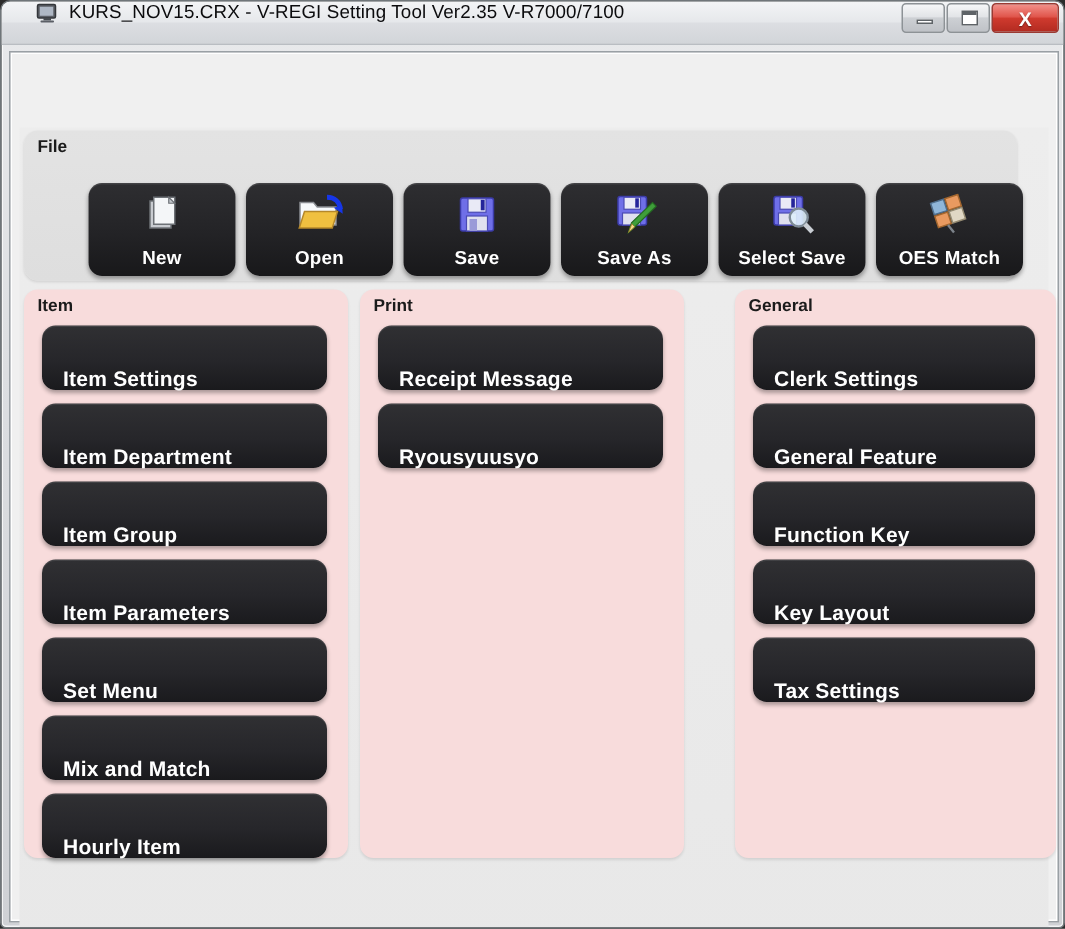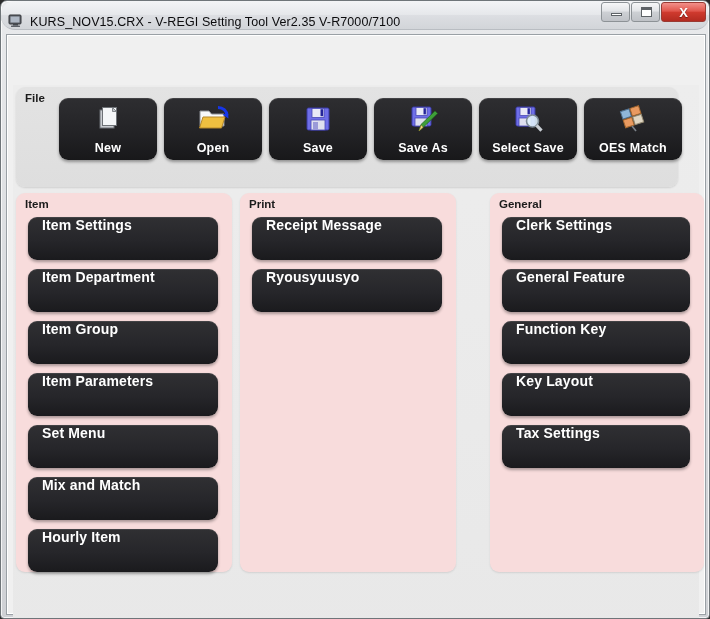--- a/index.html
+++ b/index.html
@@ -17,24 +17,23 @@
     background: linear-gradient(to bottom, #e9eaec 0%, #dcdee1 40%, #cfd1d5 100%);
     border: 1px solid #6f7579;
     border-radius: 7px 7px 4px 4px;
     box-shadow: inset 0 0 0 1px rgba(255,255,255,.75);
     overflow: hidden;
   }
 
   #titlebar {
     position: relative; height: 29px;
     background: linear-gradient(to bottom, #f3f4f6 0%, #e6e8eb 48%, #dcdee2 52%, #d2d5d9 100%);
-    display: flex; align-items: flex-end;
-    padding-left: 7px;
+    display: flex; align-items: flex-start;
+    padding-left: 23px;
     border-bottom: 1px solid #b9bdc2;
-    border-radius: 14px;
   }
   #app-icon {
     width: 16px; height: 16px; position: relative; flex: 0 0 auto; margin-right: 6px;
   }
   #title-text {
     font-size: 12.5px; color: #0b0b0d; white-space: nowrap;
     letter-spacing: .1px;
   }
   #winbtns {
     position: absolute; right: 3px; top: 1px; display: flex; gap: 1px;
@@ -81,21 +80,21 @@
     font-size: 11.5px; color: #1b1b1b; font-weight: 600;
   }
 
   
   #file-panel {
     left: 3px; top: 2px; width: 662px; height: 100px;
     background: linear-gradient(to bottom, #e3e3e3, #dedede);
     box-shadow: 0 1px 2px rgba(0,0,0,.12);
   }
   #file-row {
-    position: absolute; left: 7px; top: 11px; display: flex; gap: 7px; padding-left: 36px;
+    position: absolute; left: 7px; top: 35px; display: flex; gap: 7px; padding-left: 36px;
   }
   .tbtn {
     width: 98px; height: 62px; border-radius: 9px;
     background: linear-gradient(to bottom, #2e2e31 0%, #232326 55%, #18181a 100%);
     box-shadow: 0 2px 3px rgba(0,0,0,.35), inset 0 1px 0 rgba(255,255,255,.10);
     position: relative; cursor: pointer;
     display: flex; flex-direction: column; align-items: center; justify-content: flex-end;
     padding-bottom: 5px;
   }
   .tbtn .ticon { position: absolute; top: 5px; left: 0; right: 0; height: 32px;
@@ -110,21 +109,21 @@
   }
   #item-panel    { left: 3px;   width: 216px; }
   #print-panel   { left: 227px; width: 216px; }
   #general-panel { left: 477px; width: 214px; }
 
   .btnlist { position: absolute; left: 12px; top: 24px; }
   .mbtn {
     width: 190px; height: 43px; border-radius: 9px; margin-bottom: 9px;
     background: linear-gradient(to bottom, #303033 0%, #26262a 55%, #1a1a1d 100%);
     box-shadow: 0 2px 3px rgba(0,0,0,.32), inset 0 1px 0 rgba(255,255,255,.09);
-    display: flex; align-items: flex-start; cursor: pointer;
+    display: flex; align-items: flex-end; cursor: pointer;
   }
   #general-panel .mbtn { width: 188px; }
   .mbtn span {
     color: #ffffff; font-size: 14px; font-weight: bold; padding-left: 14px; letter-spacing: .15px;
   }
 
   
   #help-btn, #exit-btn {
     position: absolute; height: 30px; width: 120px;
     border: 1px solid #9a9a9a;

